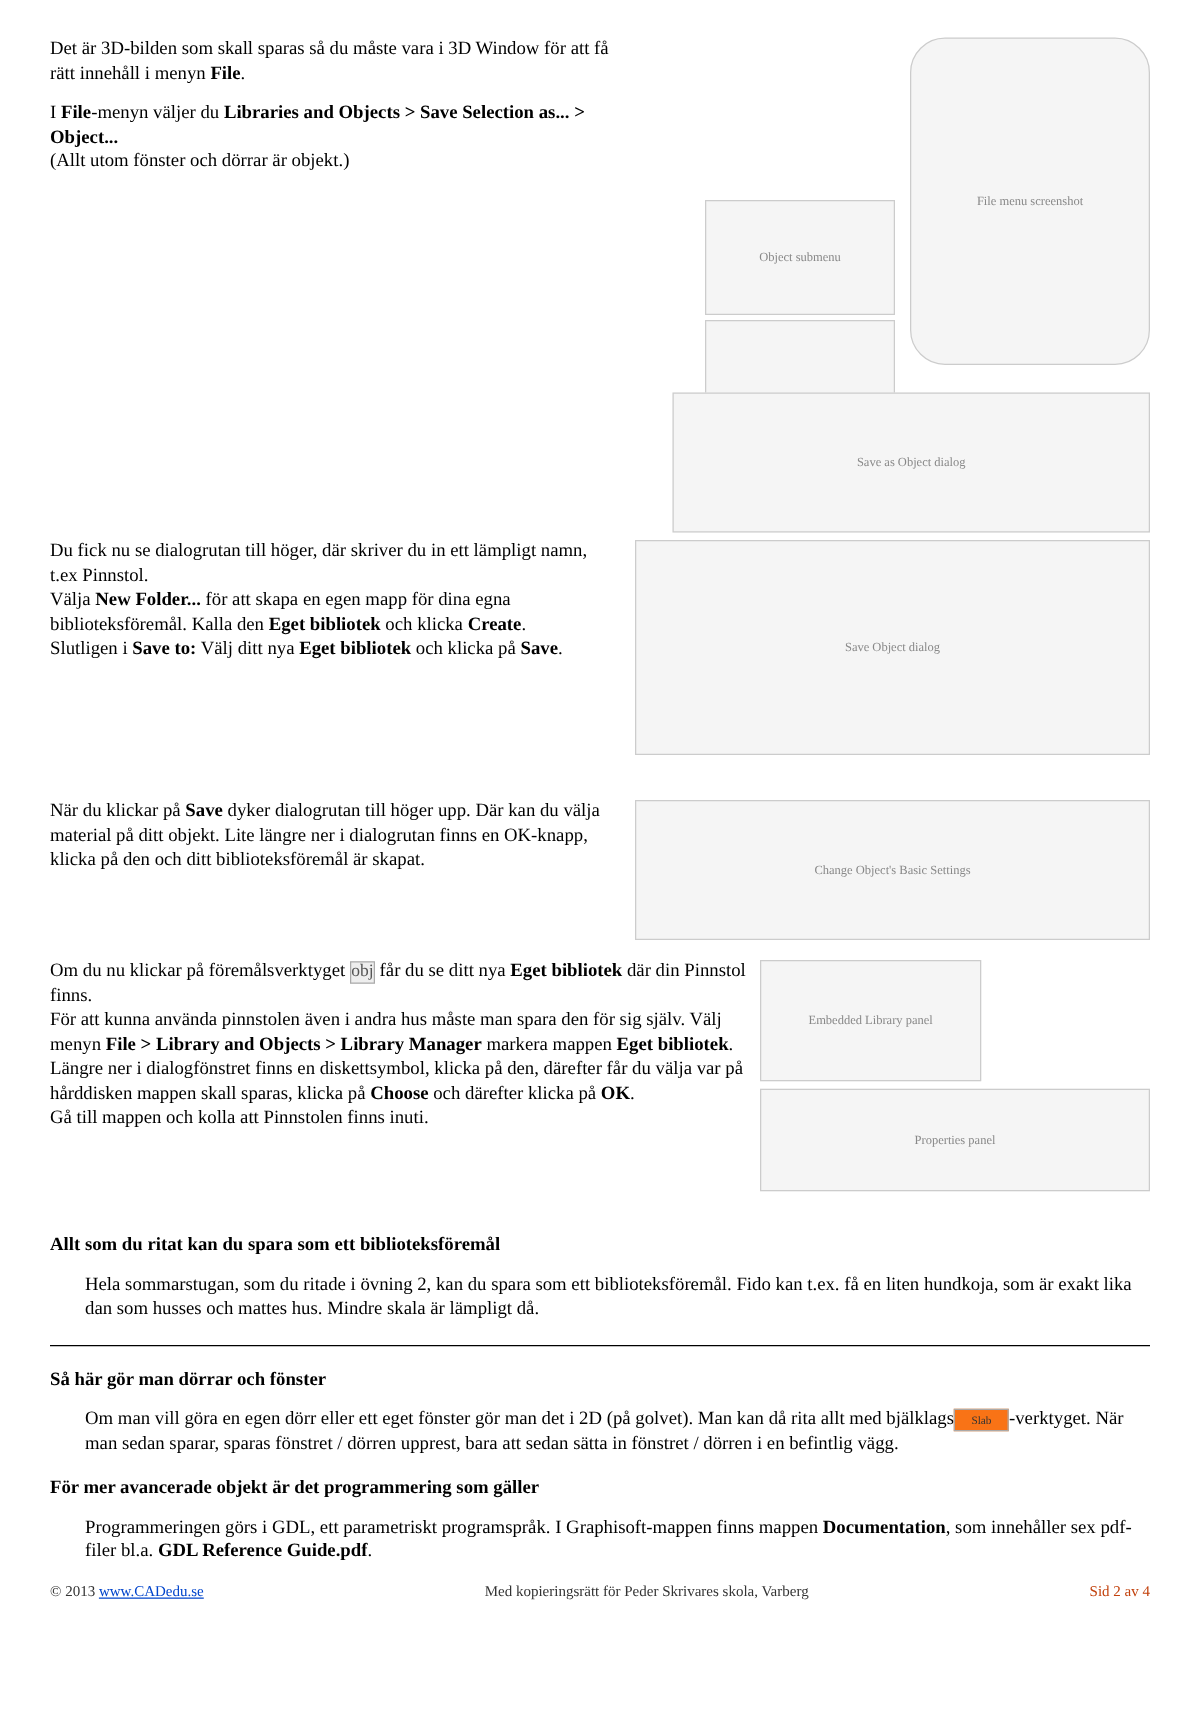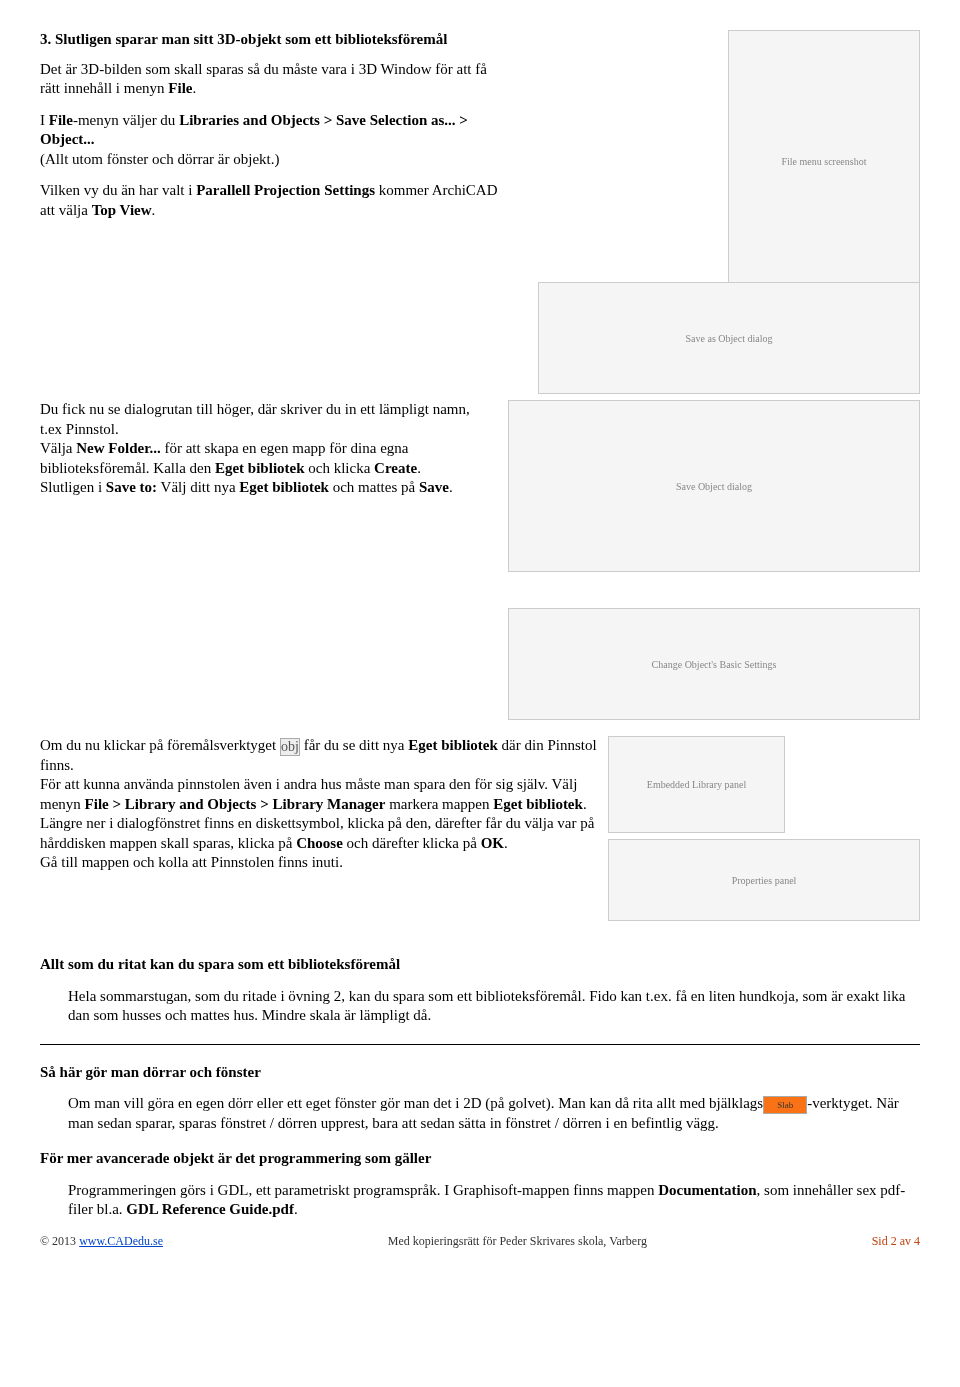--- a/index.html
+++ b/index.html
@@ -82,62 +82,67 @@
 .footer .mid { color: #333; }
 .footer .right { color: #c2410c; }
 .clearfix::after { content: ""; display: block; clear: both; }
 a.link { color: #0044cc; text-decoration: underline; }
 </style>
 </head>
 <body>
 
 <div class="block clearfix">
   <div class="float-right" style="margin-left:12px;">
-    <div class="img-placeholder" style="width:190px;height:260px;margin-bottom:4px;">File menu screenshot</div>
+    <div class="img-placeholder" style="width:190px;height:260px;margin-bottom:20px;border-radius:28px;">File menu screenshot</div>
+  </div>
+  <div class="float-right" style="margin-left:4px;">
+    <div class="img-placeholder" style="width:150px;height:90px;margin-top:130px;margin-bottom:4px;">Object submenu</div>
+    <div class="img-placeholder" style="width:150px;height:70px;"></div>
   </div>
 
   <div class="text-col">
-    <p class="section-title">3. Slutligen sparar man sitt 3D-objekt som ett biblioteksföremål</p>
 
     <p>
       <span>Det är 3D-bilden som skall sparas så du måste vara i 3D Window för att få rätt innehåll i menyn </span><b>File</b><span>.</span>
     </p>
 
     <p>
       <span>I </span><b>File</b><span>-menyn väljer du </span><b>Libraries and Objects &gt; Save Selection as... &gt; Object...</b><br>
       <span>(Allt utom fönster och dörrar är objekt.)</span>
     </p>
 
-    <p>
-      <span>Vilken vy du än har valt i </span><b>Parallell Projection Settings</b><span> kommer ArchiCAD att välja </span><b>Top View</b><span>.</span>
-    </p>
   </div>
 </div>
 
 <div class="float-right" style="clear:right;margin-left:6px;margin-top:-30px;">
   <div class="img-placeholder" style="width:380px;height:110px;">Save as Object dialog</div>
 </div>
 <div style="clear:both;height:6px;"></div>
 
 <div class="block clearfix">
   <div class="float-right" style="margin-left:10px;">
     <div class="img-placeholder" style="width:410px;height:170px;margin-bottom:20px;">Save Object dialog</div>
   </div>
   <div class="text-col" style="width:450px;">
     <p>
       <span>Du fick nu se dialogrutan till höger, där skriver du in ett lämpligt namn, t.ex Pinnstol.</span><br>
       <span>Välja </span><b>New Folder...</b><span> för att skapa en egen mapp för dina egna biblioteksföremål. Kalla den </span><b>Eget bibliotek</b><span> och klicka </span><b>Create</b><span>.</span><br>
-      <span>Slutligen i </span><b>Save to:</b><span> Välj ditt nya </span><b>Eget bibliotek</b><span> och mattes på </span><b>Save</b><span>.</span>
+      <span>Slutligen i </span><b>Save to:</b><span> Välj ditt nya </span><b>Eget bibliotek</b><span> och klicka på </span><b>Save</b><span>.</span>
     </p>
   </div>
 </div>
 
 <div class="block clearfix">
   <div class="float-right" style="margin-left:10px;">
     <div class="img-placeholder" style="width:410px;height:110px;">Change Object's Basic Settings</div>
+  </div>
+  <div class="text-col" style="width:450px;">
+    <p>
+      <span>När du klickar på </span><b>Save</b><span> dyker dialogrutan till höger upp. Där kan du välja material på ditt objekt. Lite längre ner i dialogrutan finns en OK-knapp, klicka på den och ditt biblioteksföremål är skapat.</span>
+    </p>
   </div>
 </div>
 
 <div class="block clearfix">
   <div class="float-right" style="margin-left:10px;">
     <div class="img-placeholder" style="width:175px;height:95px;margin-bottom:6px;">Embedded Library panel</div>
     <div class="img-placeholder" style="width:310px;height:80px;">Properties panel</div>
   </div>
   <div style="width:620px;">
     <p>

